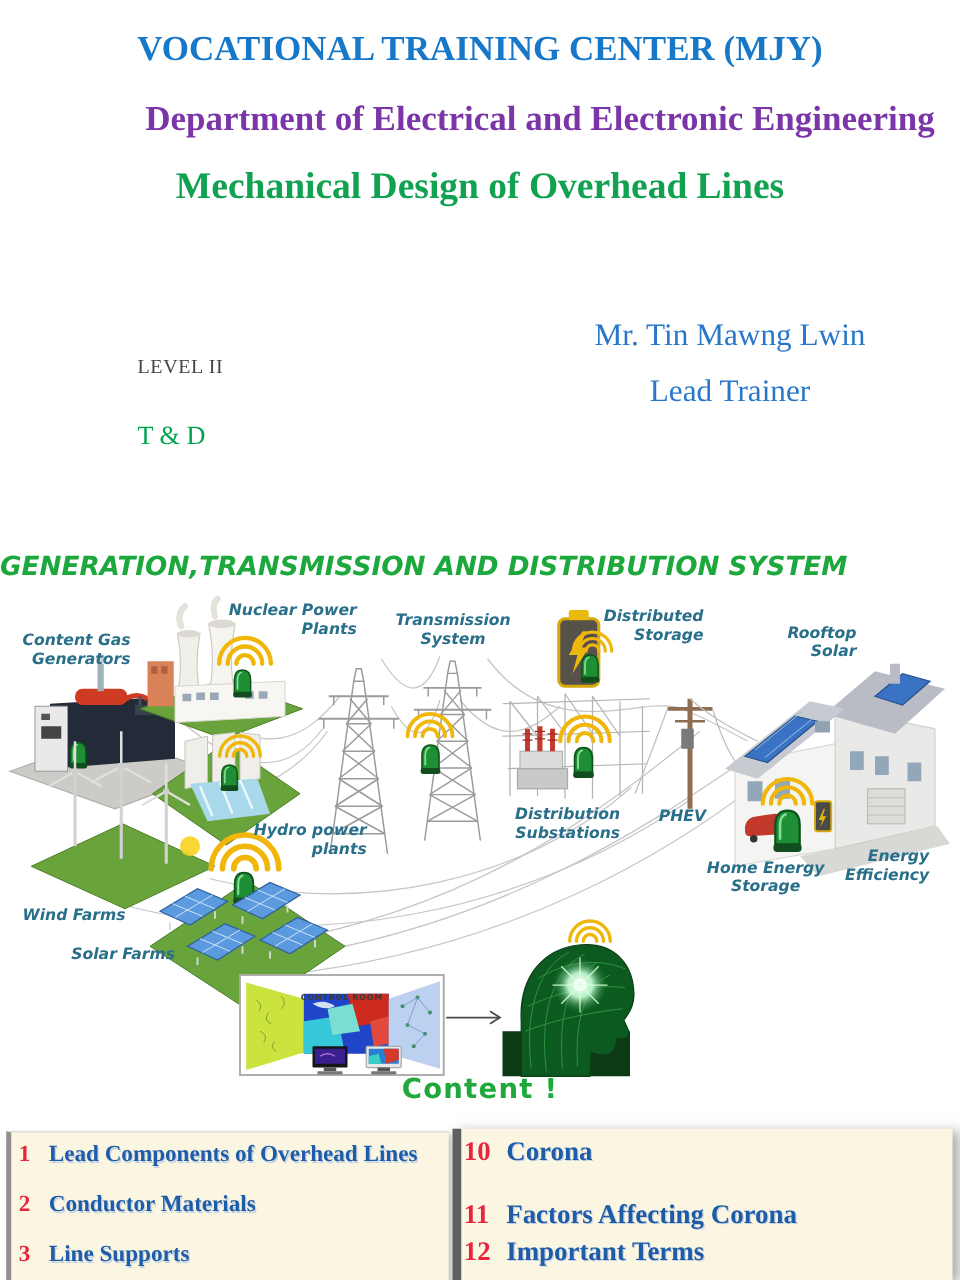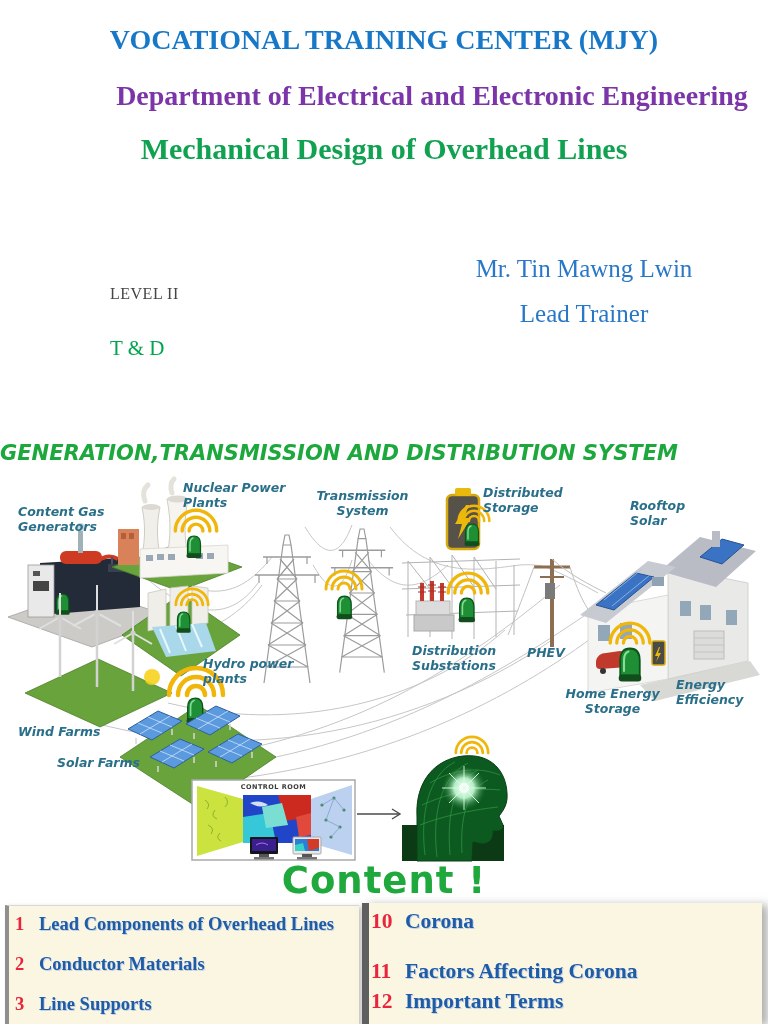--- a/index.html
+++ b/index.html
@@ -14,27 +14,27 @@
   .prepared-block{position:absolute;left:428px;top:255px;width:312px;text-align:center;}
   .prep{font-size:17px;color:#9B4FC5;margin-bottom:22px;}
   .pname{font-size:25px;color:#2877C8;margin-bottom:17px;}
   .prole{font-size:25px;color:#2877C8;}
   .diagram{position:absolute;left:0;top:440px;width:768px;height:425px;}
   .diagram-title{position:absolute;top:1px;width:100%;
     font-family:"DejaVu Sans",sans-serif;font-weight:bold;font-style:italic;
     font-size:21px;color:#1CA83C;}
   .dsvg{position:absolute;left:0;top:25px;width:768px;height:400px;}
   .dlabel{position:absolute;font-family:"DejaVu Sans",sans-serif;font-weight:bold;
-    font-style:italic;font-size:12.5px;line-height:1.18;color:#2A6F8A;white-space:pre-line;}
+    font-style:italic;font-size:12.5px;line-height:1.18;color:#2A6F8A;white-space:pre-line;text-align:right;}
   .center{text-align:center;}
-  .croom-label{position:absolute;left:192px;top:343px;width:163px;text-align:center;
+  .croom-label{position:absolute;left:192px;top:354px;width:163px;text-align:center;
     font-family:"DejaVu Sans",sans-serif;font-weight:bold;font-size:6.5px;
     color:#3a3a3a;letter-spacing:.5px;}
   .content-title{position:absolute;top:859px;width:100%;text-align:center;
-    font-family:"DejaVu Sans",sans-serif;font-weight:bold;font-size:37px;
+    font-family:"DejaVu Sans",sans-serif;font-weight:bold;font-size:22px;
     color:#1FA83C;letter-spacing:1px;}
   .panel{position:absolute;background:#FBF6E1;}
   .left-panel{left:5px;top:905px;width:350px;height:119px;
     border-left:4px solid #8f8f8f;border-top:1px solid #d8d8d8;
     box-shadow:3px 2px 5px rgba(140,140,140,.5);}
   .right-panel{left:362px;top:903px;width:393px;height:121px;
     border-left:7px solid #5f5f5f;
     box-shadow:6px 2px 9px rgba(110,110,110,.55);}
   .row{position:absolute;display:flex;align-items:baseline;font-weight:bold;}
   .num{color:#E8253C;flex:none;}

